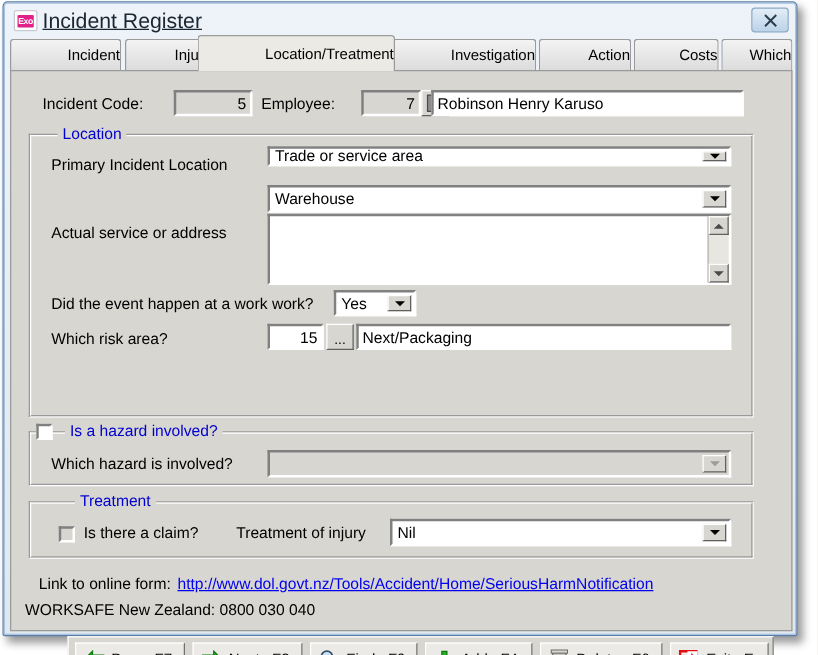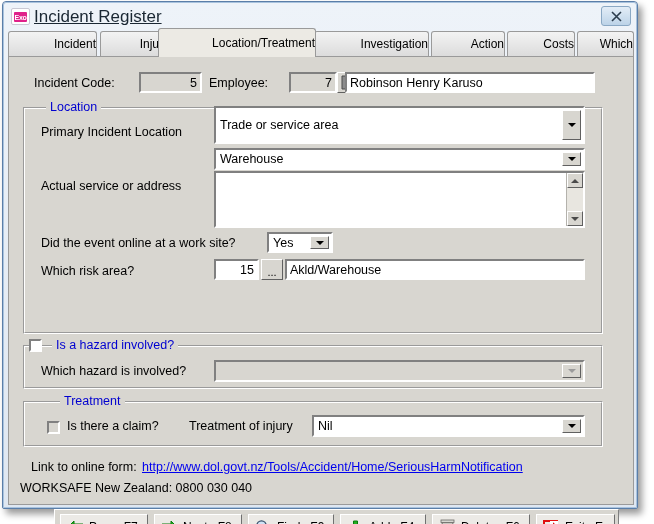--- a/index.html
+++ b/index.html
@@ -391,21 +391,21 @@
     </div>
 
     <div class="txt" style="left:336px;top:15px;width:250px;height:21px">Robinson Henry Karuso</div>
 
     <div class="group" style="left:14px;top:50px;width:580px;height:227px">
       <div class="inner2"></div>
       <div class="group-title" style="left:22px">Location</div>
     </div>
 
     <div class="lbl" style="left:32px;top:68px">Primary Incident Location</div>
-    <div class="combo" style="left:205px;top:49px;width:371px;height:38px">
+    <div class="combo" style="left:205px;top:60px;width:371px;height:16px">
       <span>Trade or service area</span>
       <span class="arrowbtn">
             <span class="caret"></span>
           </span>
     </div>
 
     <div class="combo" style="left:205px;top:91px;width:371px;height:22px">
       <span>Warehouse</span>
       <span class="arrowbtn">
             <span class="caret"></span>
@@ -417,32 +417,32 @@
       <div class="scrollbar">
         <div class="sb-btn up">
               <span class="tri-up"></span>
             </div>
         <div class="sb-btn down">
               <span class="tri-down"></span>
             </div>
       </div>
     </div>
 
-    <div class="lbl" style="left:32px;top:179px">Did the event online at a work site?</div>
+    <div class="lbl" style="left:32px;top:179px">Did the event happen at a work work?</div>
     <div class="combo" style="left:258px;top:175px;width:66px;height:21px">
       <span>Yes</span>
       <span class="arrowbtn">
             <span class="caret"></span>
           </span>
     </div>
 
     <div class="lbl" style="left:32px;top:207px">Which risk area?</div>
     <div class="txt num" style="left:205px;top:202px;width:45px;height:21px">15</div>
     <div class="btn-small" style="left:252px;top:202px;width:22px;height:21px">...</div>
-    <div class="txt" style="left:276px;top:202px;width:300px;height:21px">Akld/Warehouse</div>
+    <div class="txt" style="left:276px;top:202px;width:300px;height:21px">Next/Packaging</div>
 
     <div class="group" style="left:14px;top:288px;width:580px;height:44px">
       <div class="inner2"></div>
       <div class="group-title" style="left:28px">Is a hazard involved?</div>
     </div>
     <div class="cbox" style="left:20px;top:282px"></div>
 
     <div class="lbl" style="left:32px;top:307px">Which hazard is involved?</div>
     <div class="combo dis" style="left:205px;top:303px;width:371px;height:22px">
       <span></span>

